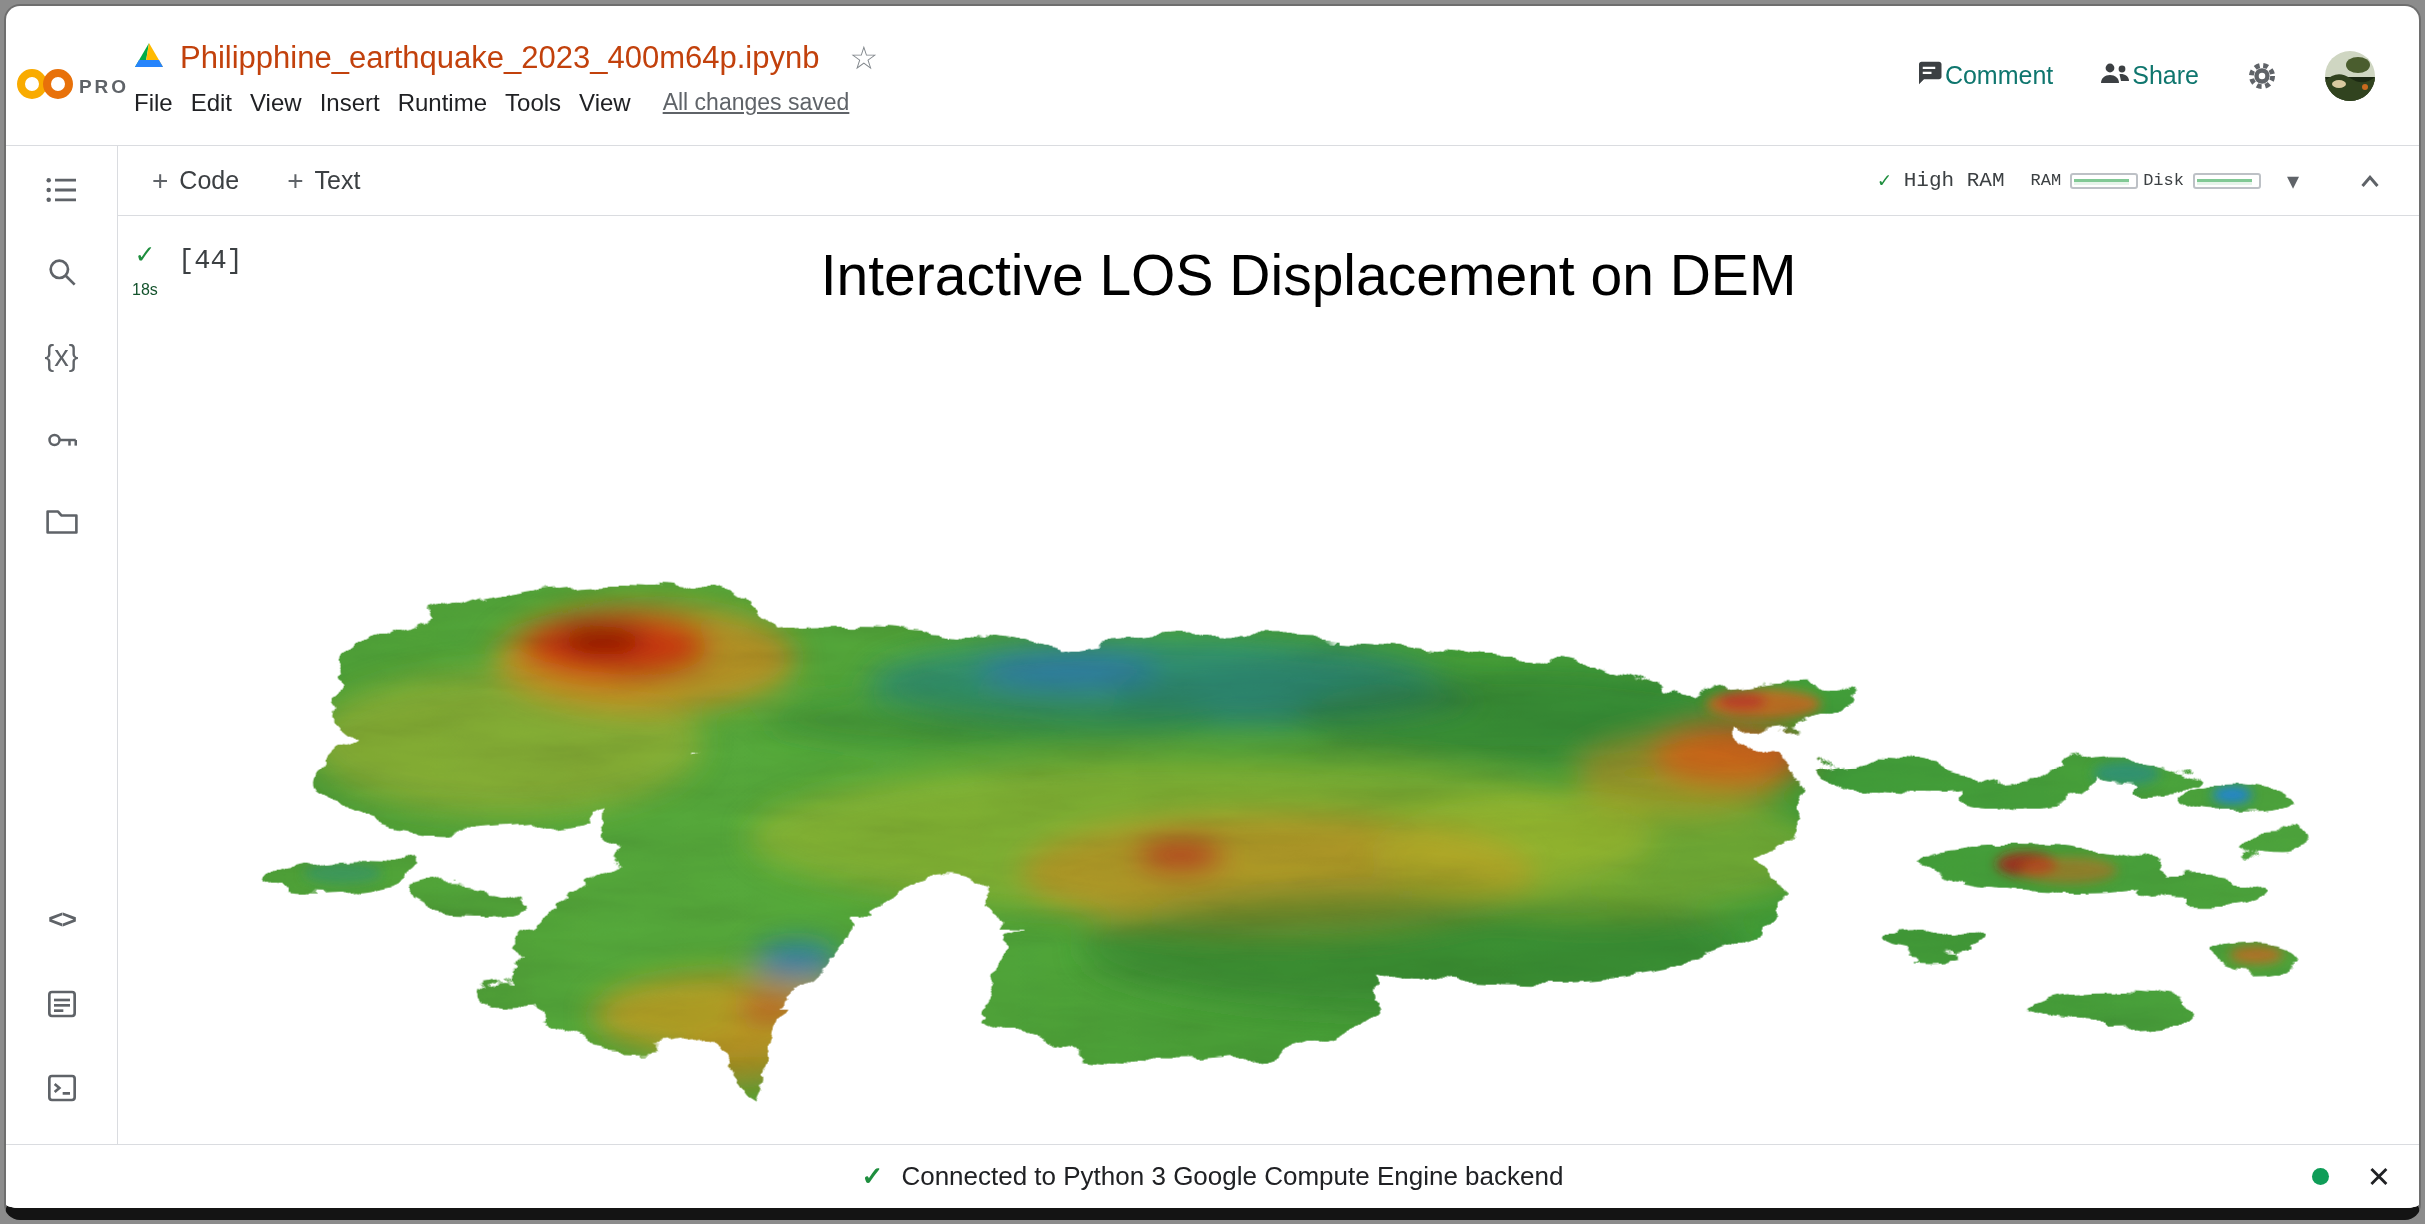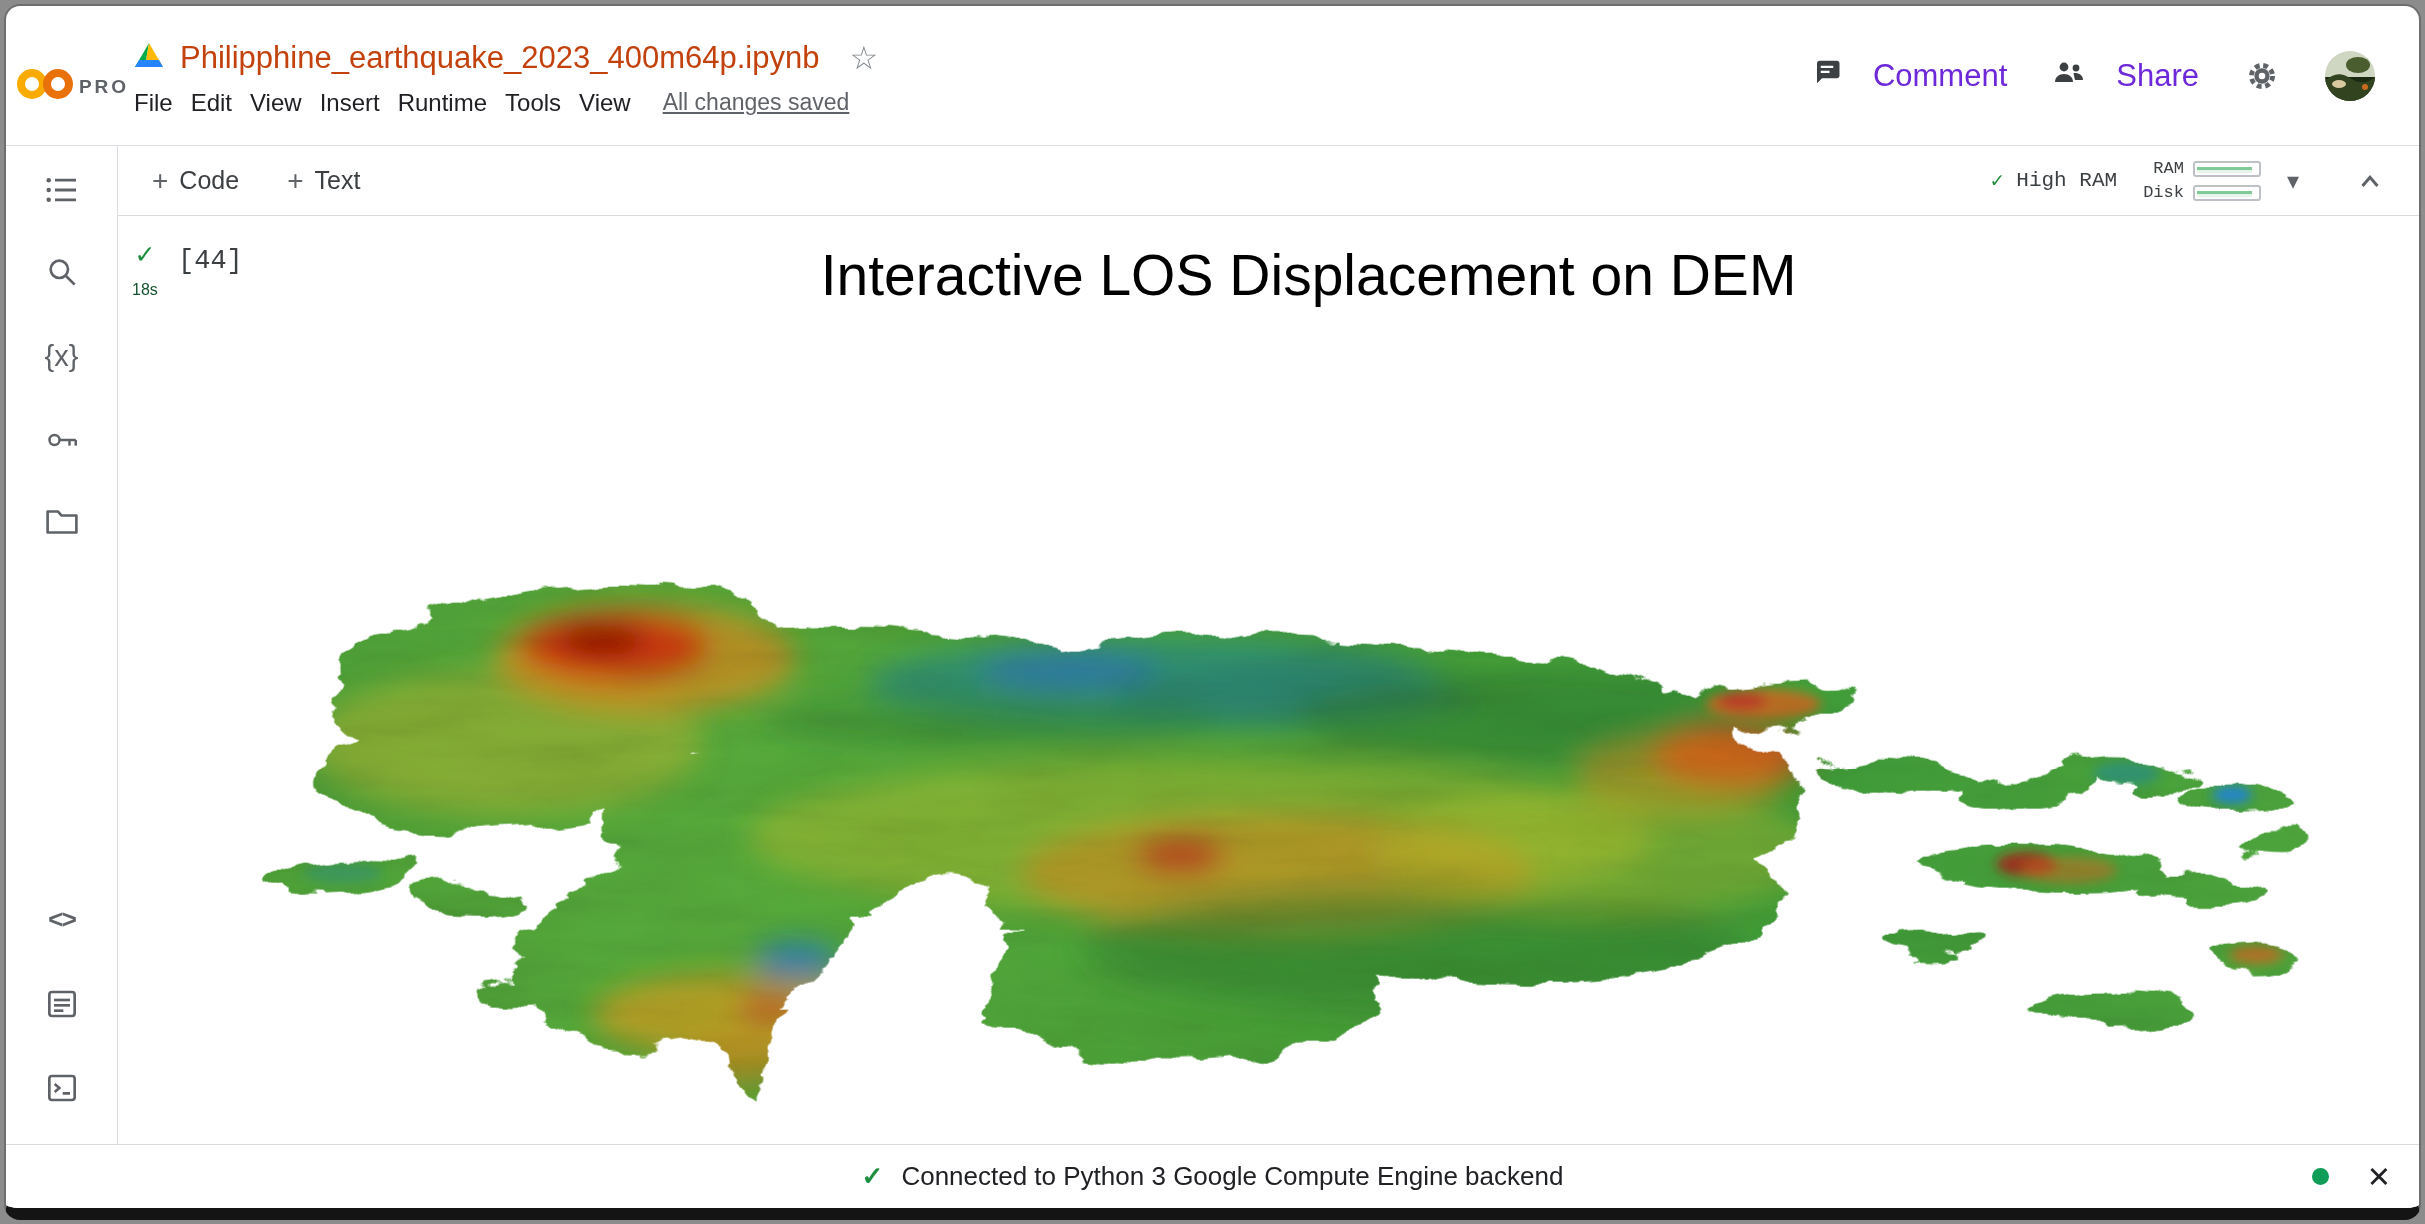--- a/index.html
+++ b/index.html
@@ -16,42 +16,42 @@
   .logo-block { width: 128px; display: flex; align-items: center; justify-content: center; padding-top: 20px; }
   .logo-pro { font-size: 19px; font-weight: bold; color: #5f6368; letter-spacing: 3px; margin-top: 3px; }
   .title-menu-block { display: flex; flex-direction: column; justify-content: center; gap: 12px; padding-top: 4px; }
   .title-row { display: flex; align-items: center; gap: 16px; }
   .notebook-title { font-size: 31px; color: #c2410c; }
   .star { font-size: 32px; color: #80868b; margin-left: 14px; cursor: pointer; }
   .menu-row { display: flex; align-items: center; gap: 18px; font-size: 24px; color: #202124; }
   .menu-item { cursor: pointer; }
   .save-status { color: #5f6368; text-decoration: underline; margin-left: 14px; font-size: 23px; }
   .header-right { position: absolute; right: 44px; top: 0; height: 100%; display: flex; align-items: center; gap: 46px; }
-  .hdr-action { display: flex; align-items: center; gap: 31px; font-size: 31px; color: #6d28d9; cursor: pointer; }
+  .hdr-action { display: flex; align-items: center; gap: 1px; font-size: 25px; color: #0f766e; cursor: pointer; }
   .avatar { width: 50px; height: 50px; border-radius: 50%; overflow: hidden; flex: 0 0 auto; }
 
   
   .body-row { flex: 1 1 auto; display: flex; min-height: 0; }
   .sidebar { width: 112px; border-right: 1px solid #dadce0; display: flex; flex-direction: column; align-items: center; padding: 30px 0 40px 0; gap: 52px; flex: 0 0 auto; }
   .side-icon { color: #5f6368; display: flex; align-items: center; justify-content: center; cursor: pointer; }
   .side-icon svg { stroke: #5f6368; fill: none; stroke-width: 2; }
   .vars-glyph { font-size: 29px; color: #5f6368; }
   .code-glyph { font-family: "Liberation Mono", monospace; font-size: 26px; font-weight: bold; color: #5f6368; letter-spacing: -2px; }
   .spacer { margin-top: auto; }
 
   .main-col { flex: 1 1 auto; display: flex; flex-direction: column; min-width: 0; }
 
   
   .main-toolbar { height: 70px; border-bottom: 1px solid #dadce0; display: flex; align-items: center; padding: 0 34px; flex: 0 0 auto; }
   .add-btn { display: flex; align-items: center; gap: 11px; font-size: 25px; color: #3c4043; margin-right: 48px; cursor: pointer; }
   .plus-glyph { font-size: 28px; color: #5f6368; }
   .toolbar-right { margin-left: auto; display: flex; align-items: center; gap: 26px; }
   .high-ram { display: flex; align-items: center; gap: 13px; font-family: "Liberation Mono", monospace; font-size: 21px; color: #3c4043; }
   .check-green { color: #1e8e3e; font-weight: bold; }
-  .meters { display: flex; flex-direction: column; gap: 5px; }
+  .meters { display: flex; flex-direction: row; gap: 5px; }
   .meter-row { display: flex; align-items: center; gap: 9px; justify-content: flex-end; }
   .meter-label { font-family: "Liberation Mono", monospace; font-size: 17px; color: #3c4043; }
   .meter { width: 68px; height: 16px; border: 2px solid #bdc1c6; border-radius: 3px; position: relative; background: #fff; overflow: hidden; }
   .meter-line { position: absolute; left: 2px; right: 7px; top: 4px; height: 3px; background: #81c995; }
   .meter-area { position: absolute; left: 2px; right: 7px; top: 7px; bottom: 2px; background: #e6f4ea; }
   .caret { font-size: 24px; color: #5f6368; cursor: pointer; }
   .collapse-btn { margin-left: 30px; cursor: pointer; display: flex; }
   .collapse-btn svg { stroke: #5f6368; fill: none; stroke-width: 2.4; }
 
   

